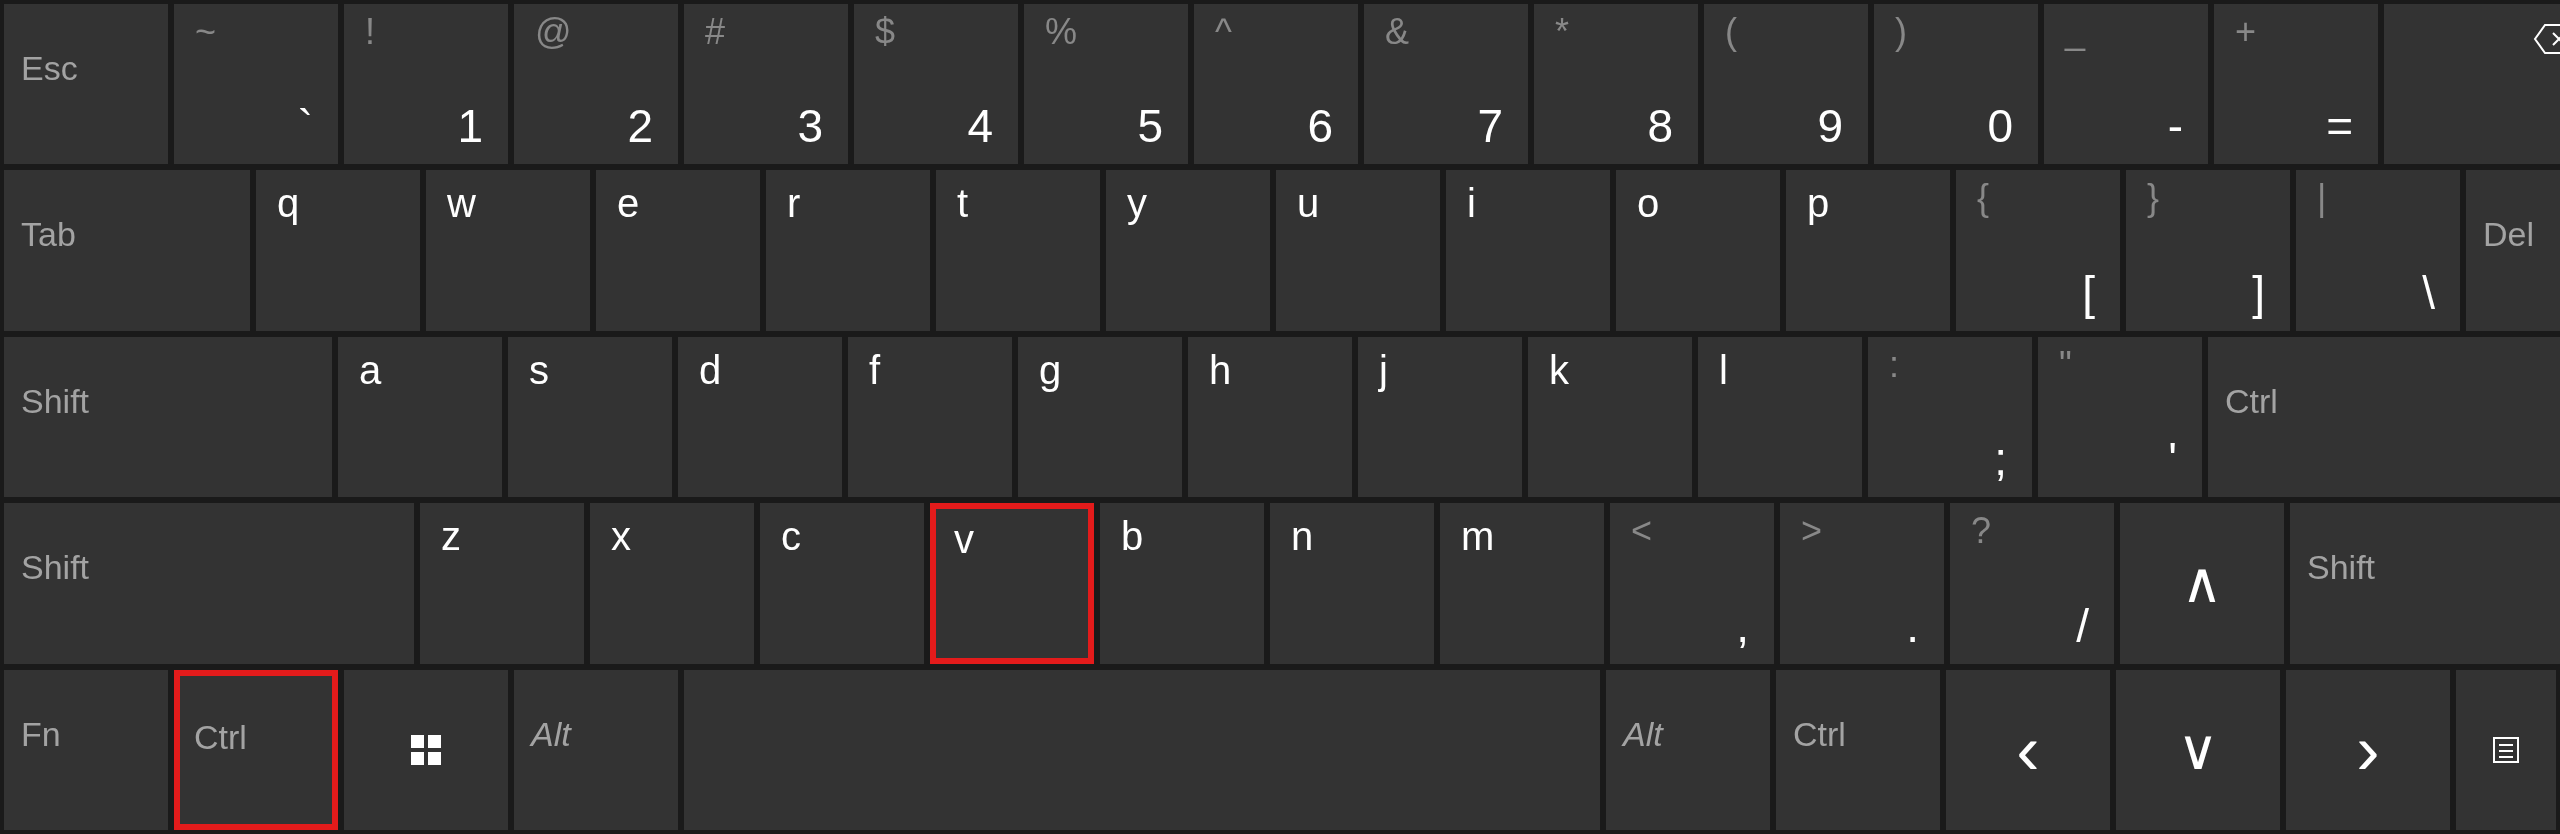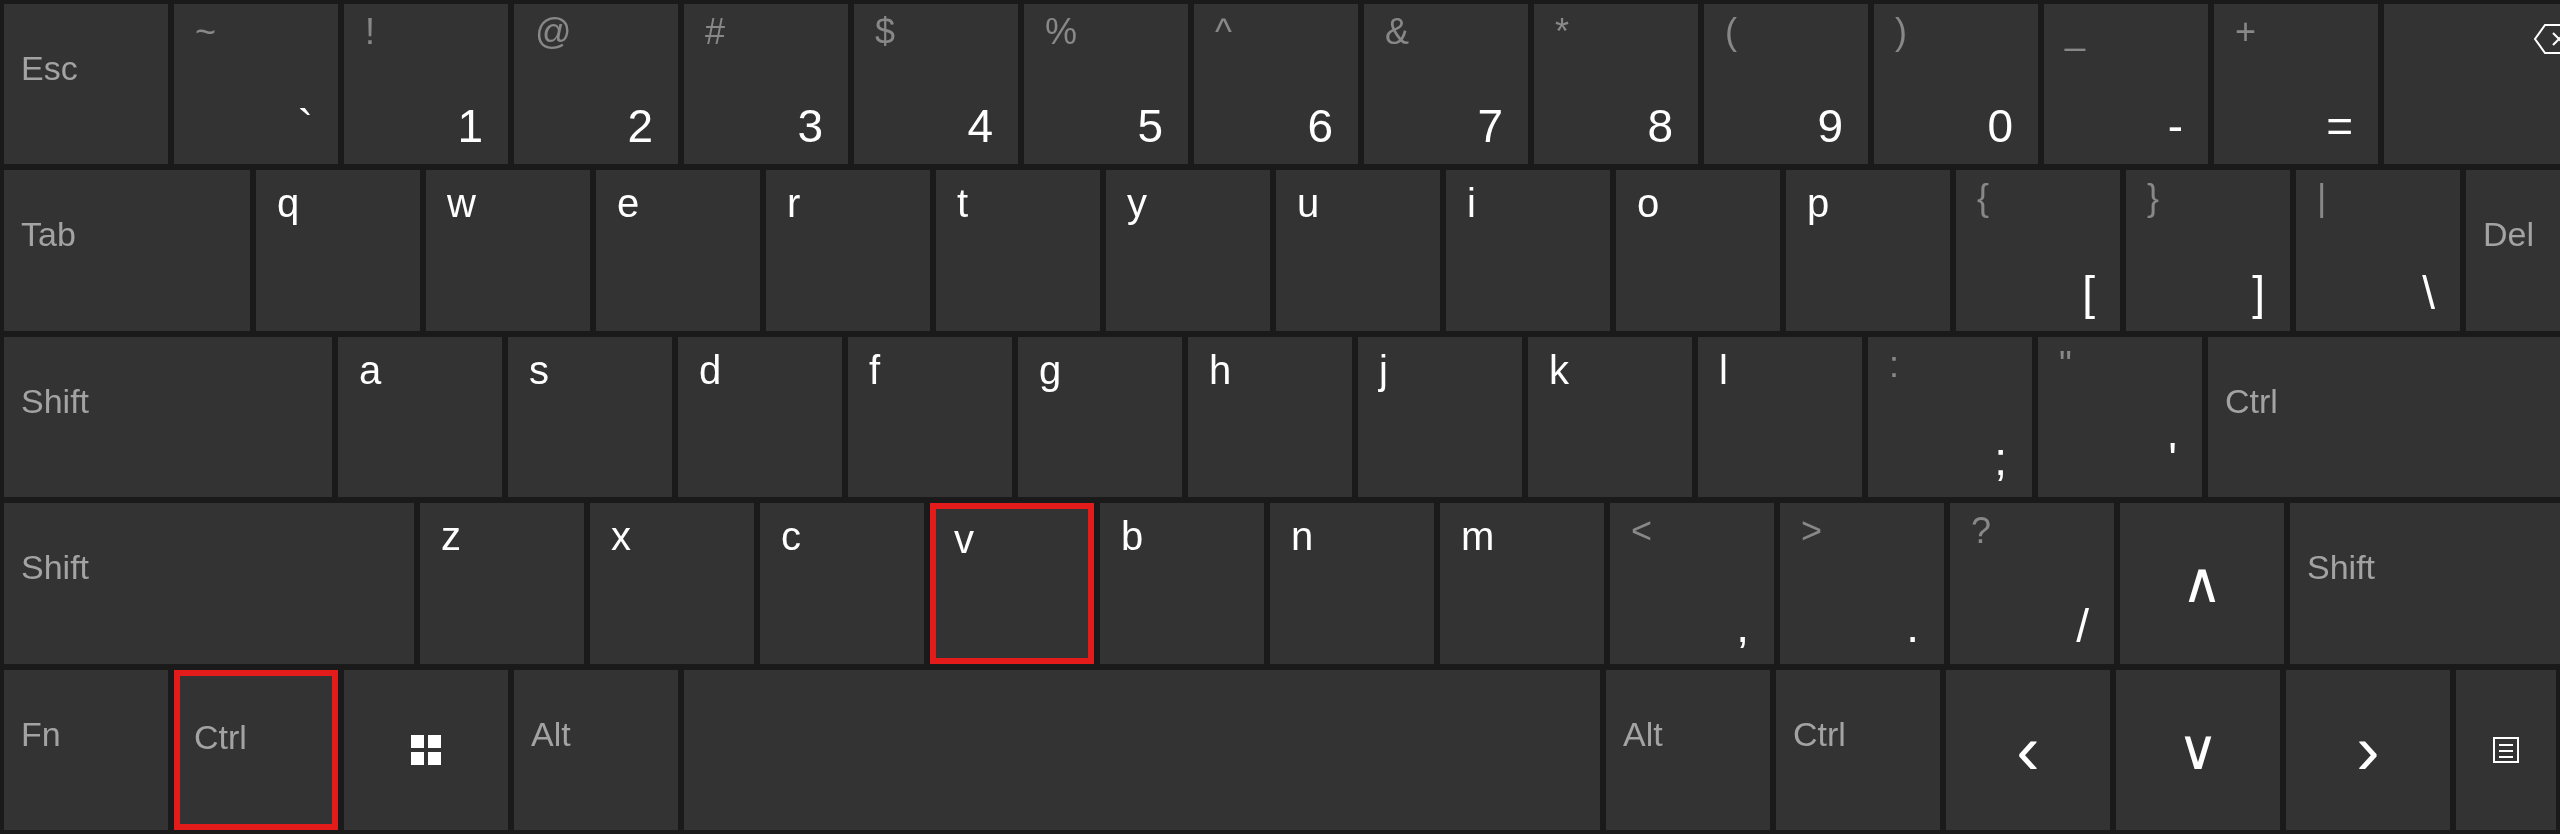--- a/index.html
+++ b/index.html
@@ -71,21 +71,21 @@
   .w-std   { flex: 0 0 164px; }
   .w-tab   { flex: 0 0 246px; }
   .w-del   { flex: 0 0 164px; }
   .w-caps  { flex: 0 0 328px; }
   .w-enter { flex: 0 0 412px; }
   .w-lshift{ flex: 0 0 410px; }
   .w-rshift{ flex: 0 0 328px; }
   .w-fn    { flex: 0 0 164px; text-align: center; }
   .w-ctrl  { flex: 0 0 164px; }
   .w-win   { flex: 0 0 164px; }
-  .w-alt   { flex: 0 0 164px; }
+  .w-alt   { flex: 0 0 164px; font-style: italic; }
   .w-space { flex: 1; }
   .w-arrow { flex: 0 0 164px; }
   .w-menu  { flex: 0 0 100px; }
   .row5 .key { }
   
   .chev { font-size: 52px; color: #fff; position:absolute; left:50%; top:50%; transform:translate(-50%,-50%); line-height:1; }
   .chev-up::before { content: "\2227"; font-size:56px; }
   .chev-left::before { content: "\2039"; font-size:70px; font-weight:300; }
   .chev-right::before{ content: "\203A"; font-size:70px; font-weight:300; }
   .chev-down::before { content: "\2228"; font-size:56px; }

